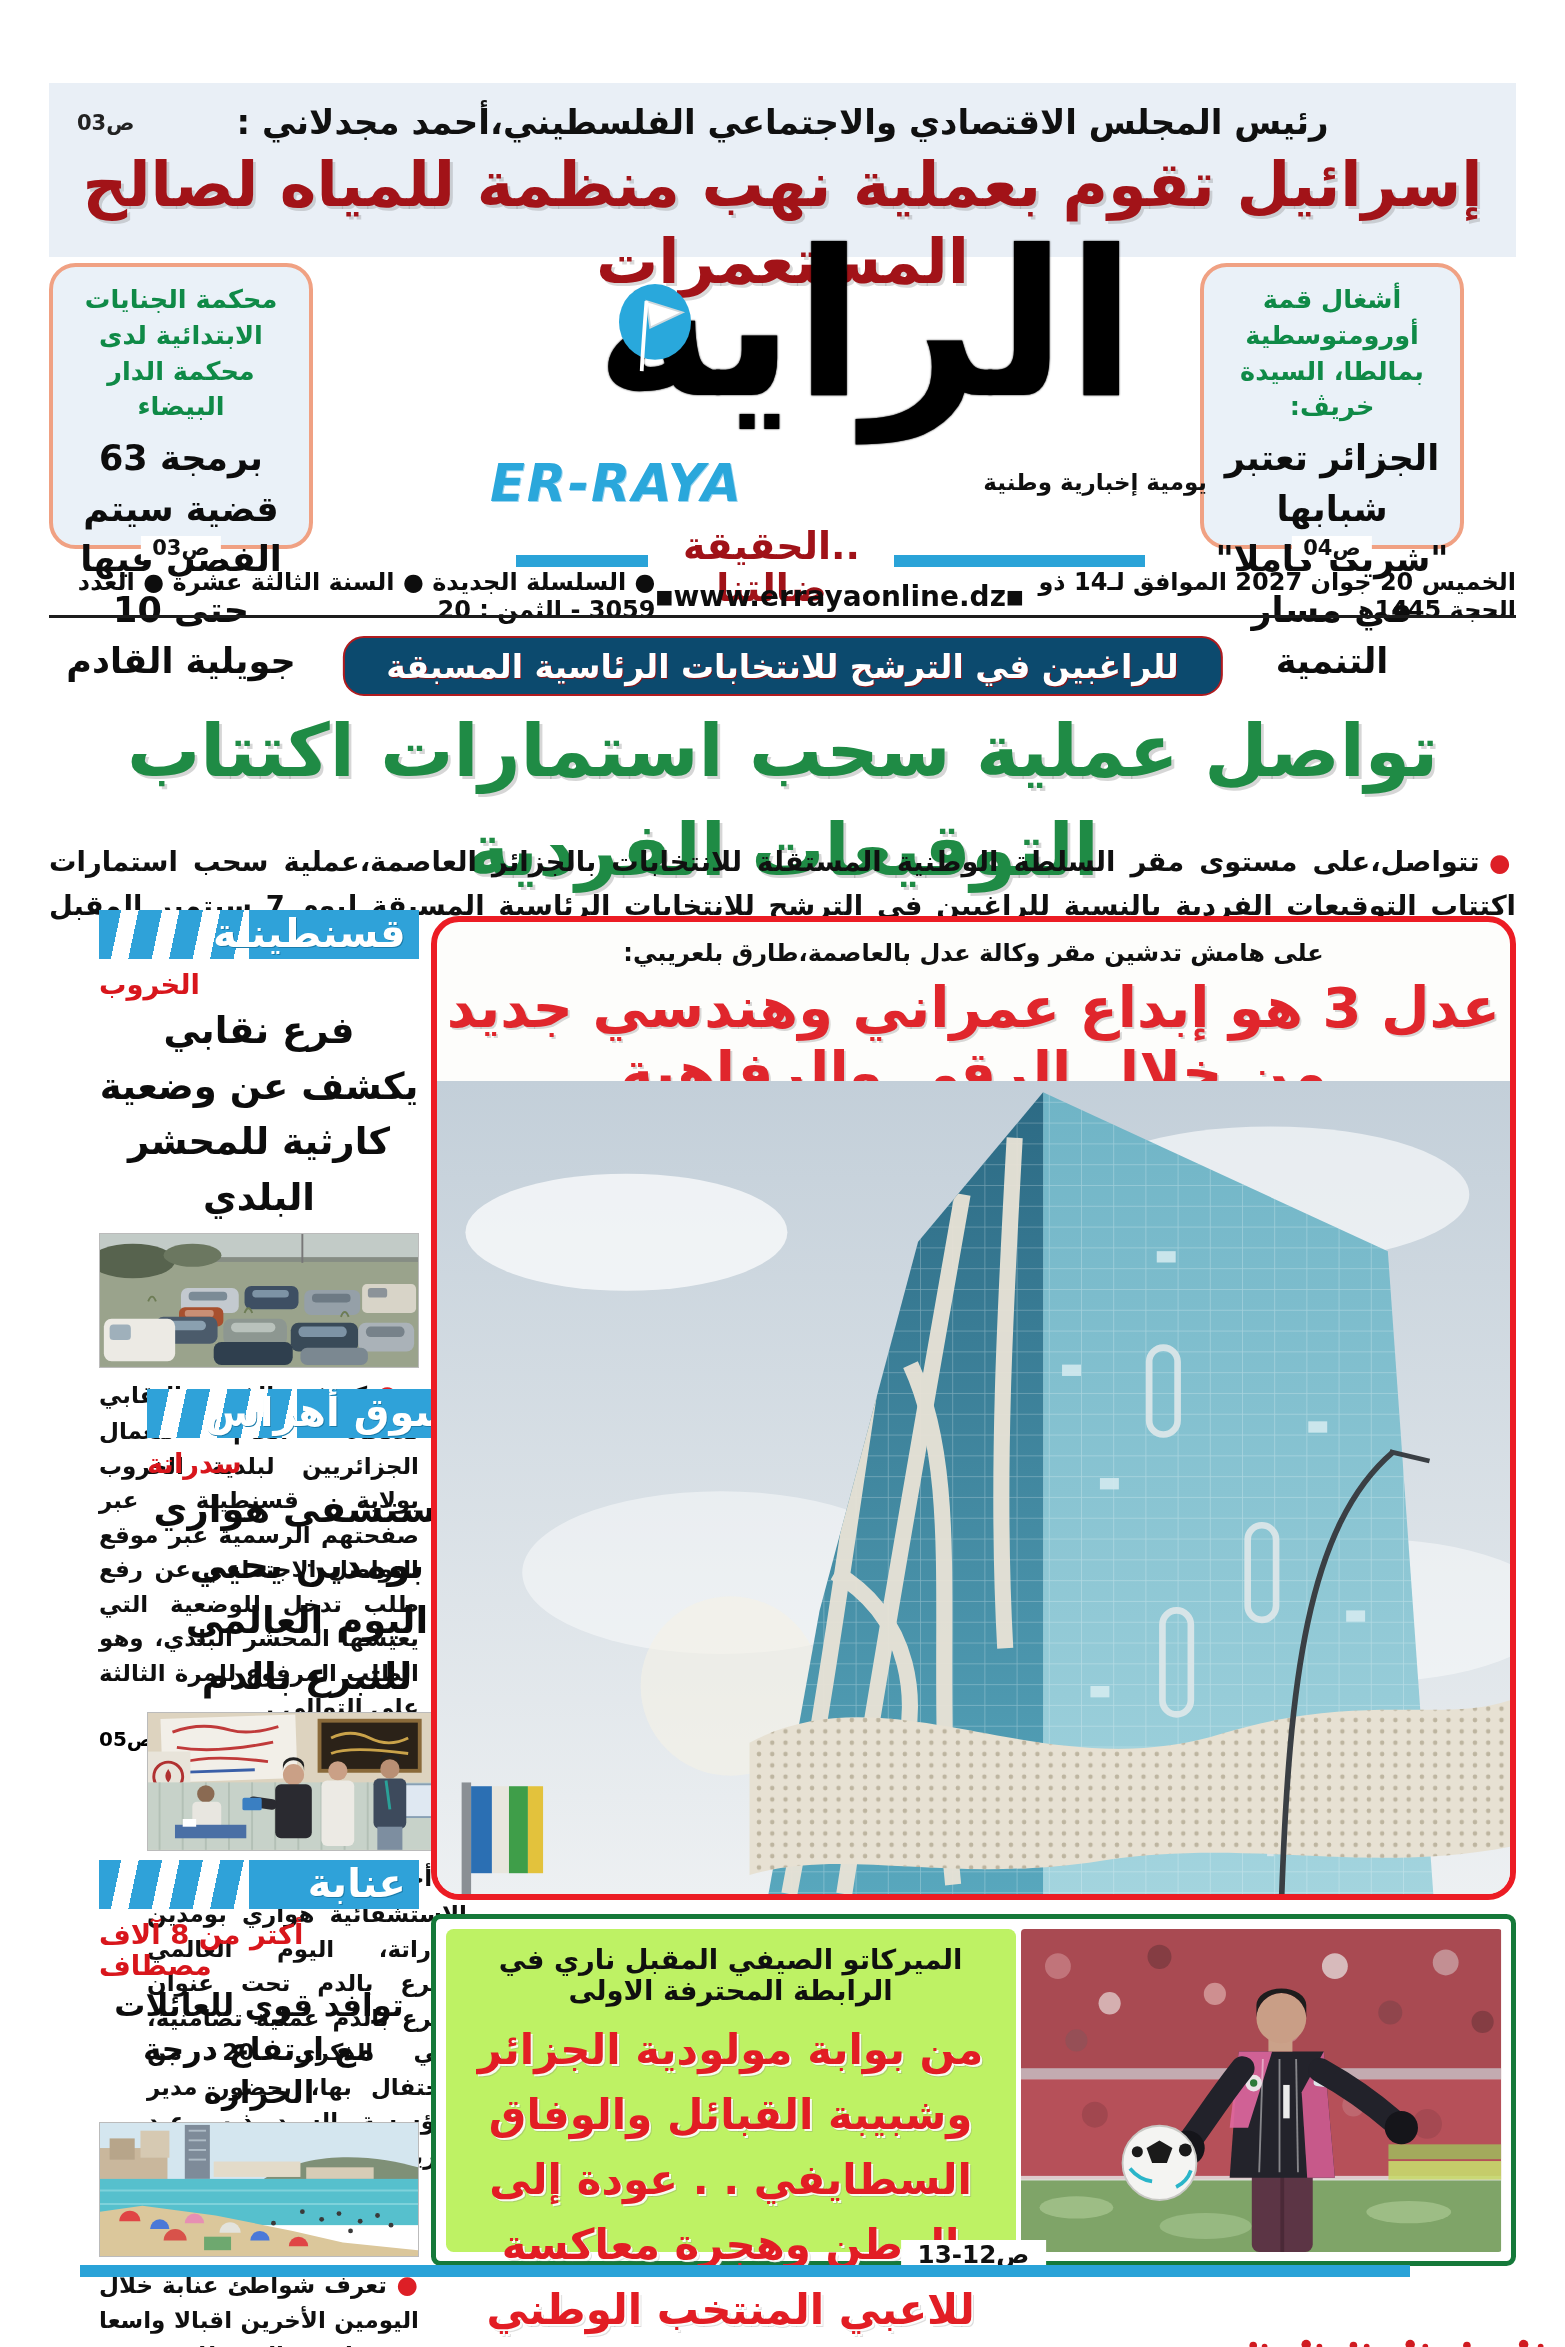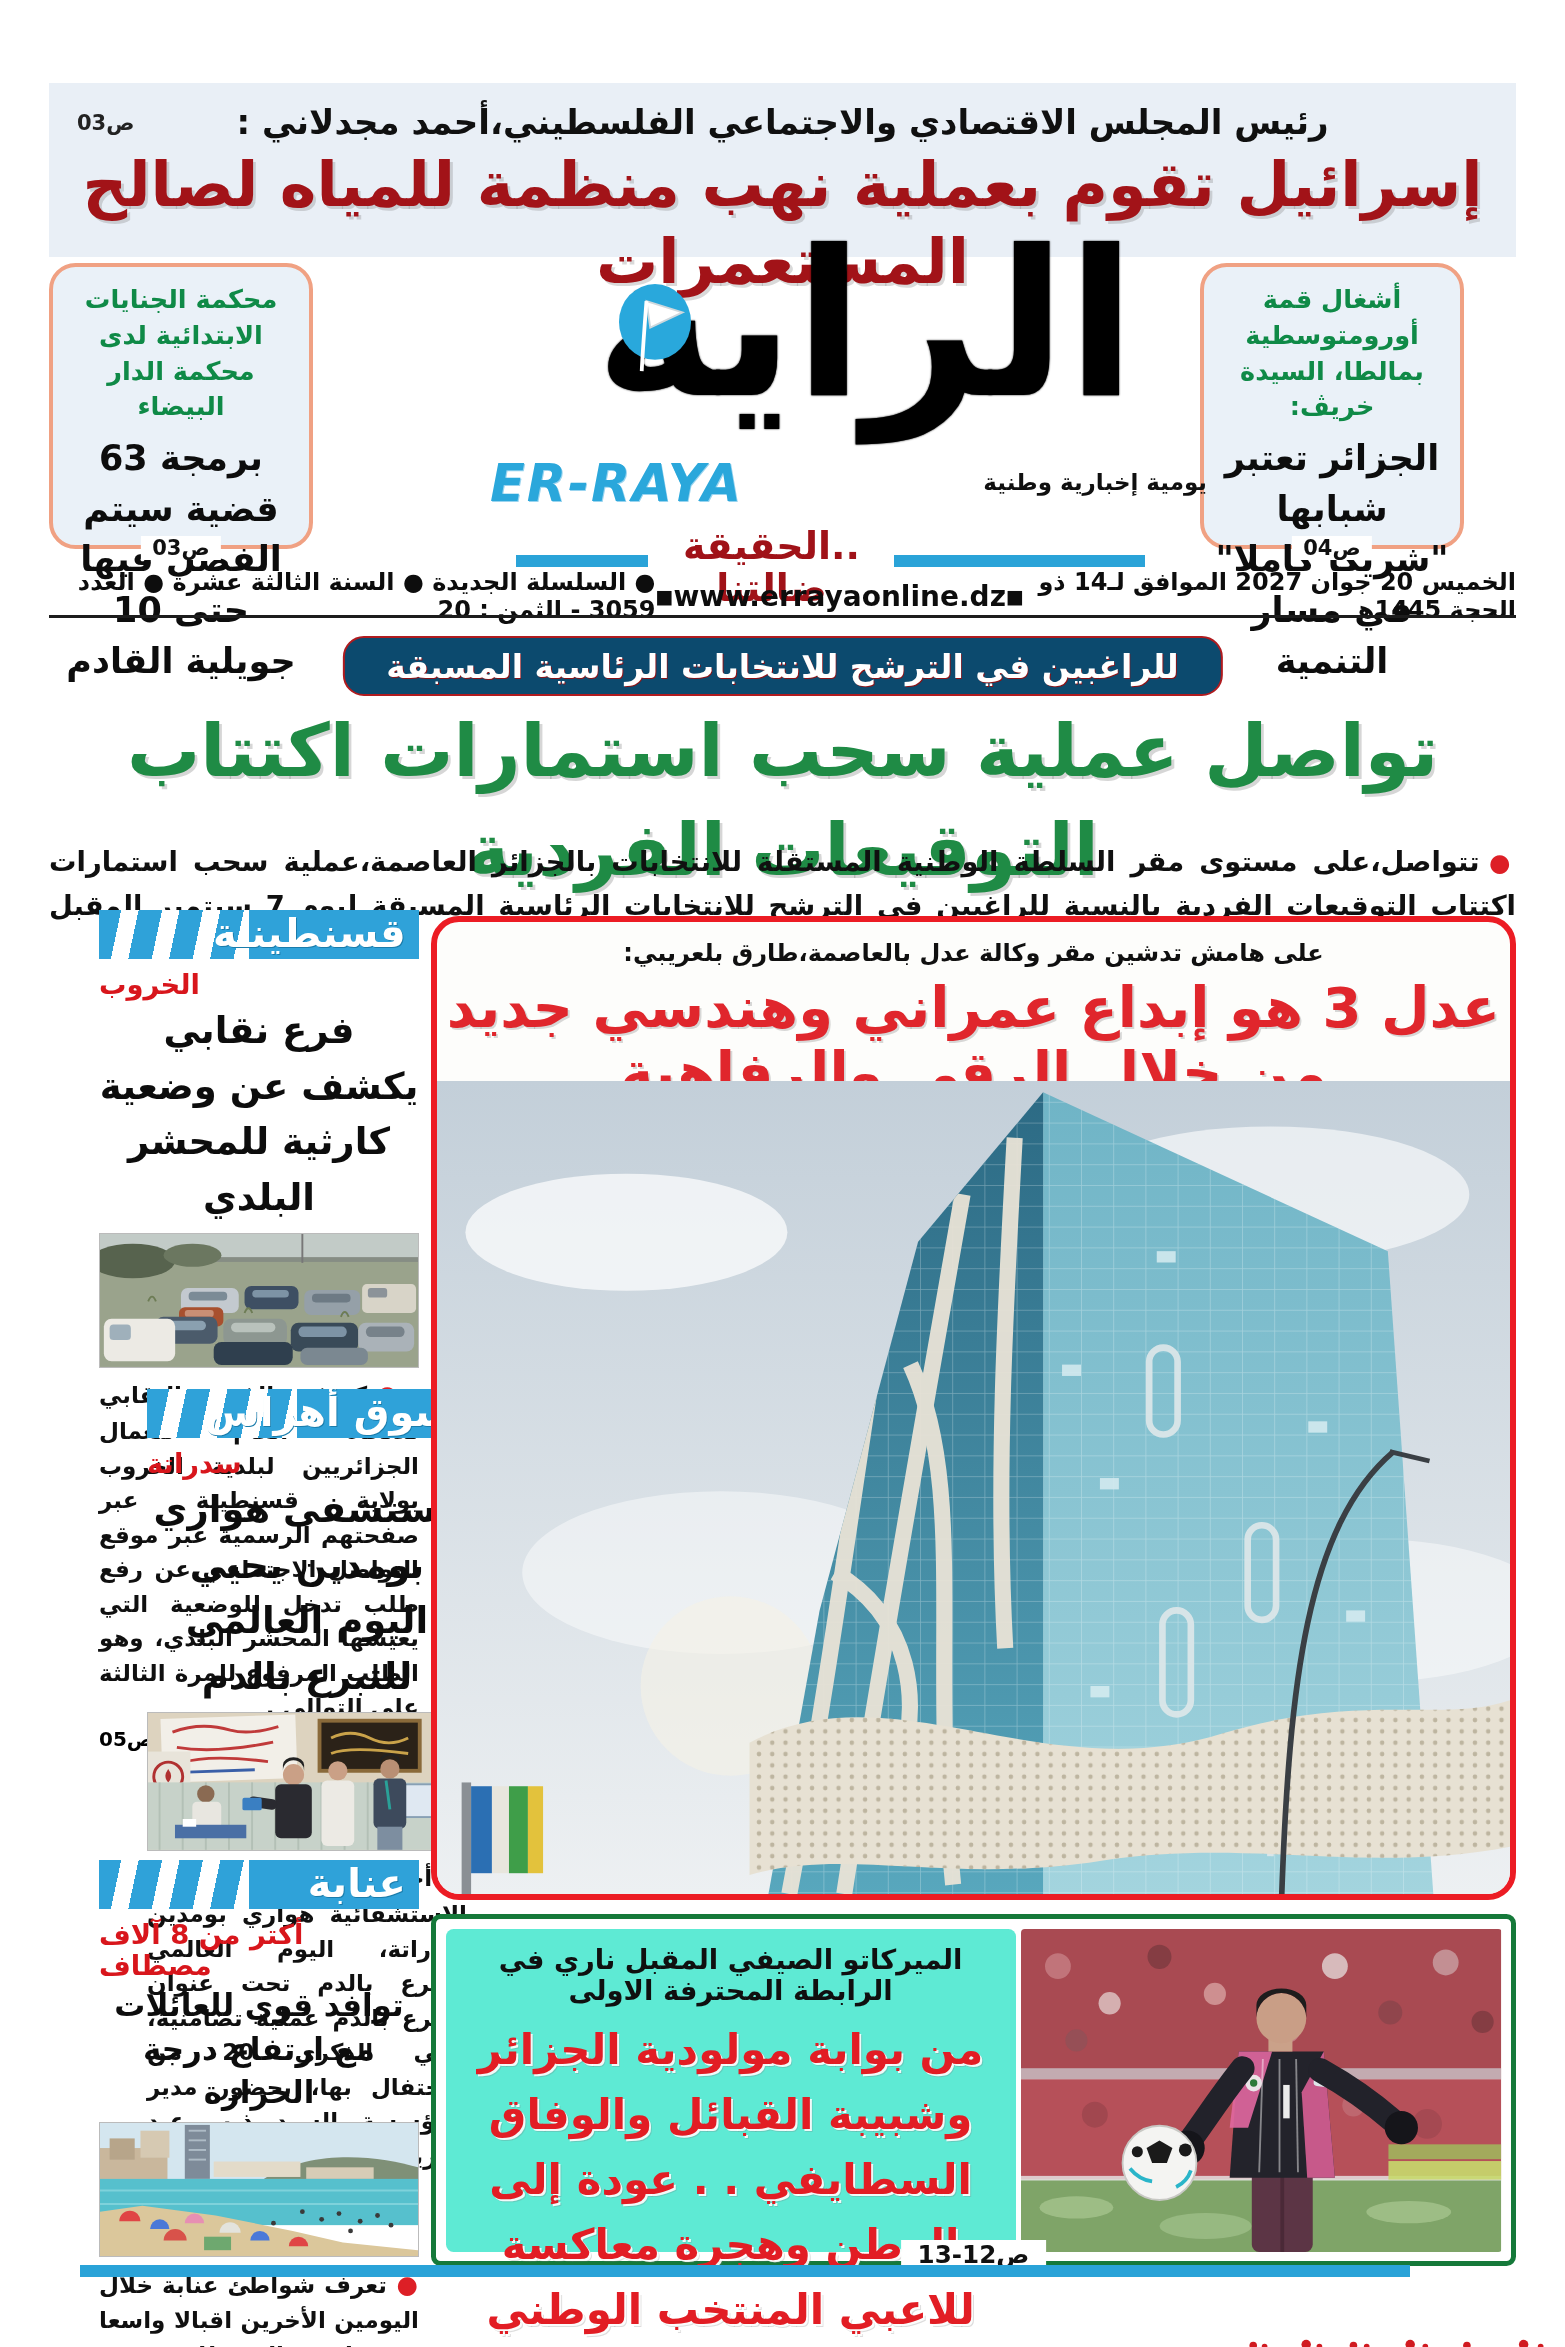--- a/index.html
+++ b/index.html
@@ -62,21 +62,21 @@
   
   .main-box{position:absolute;left:431px;top:916px;width:1085px;height:984px;border:6.6px solid #ec1c24;border-radius:28px;background:#fdfdfb;box-sizing:border-box;overflow:hidden;}
   .main-kicker{margin-top:17px;text-align:center;direction:rtl;font-size:24px;font-weight:bold;color:#101010;}
   .main-headline{margin-top:7.6px;text-align:center;direction:rtl;font-size:56px;font-weight:900;color:#e0262c;text-shadow:1.9px 1.9px 0 rgba(130,130,130,.3);letter-spacing:-0.9px;}
   .main-photo{position:absolute;left:0;right:0;top:159px;bottom:0;}
   .main-photo svg{width:100%;height:100%;display:block;}
 
   
   .sports-box{position:absolute;left:431px;top:1914px;width:1085px;height:352px;border:5.7px solid #15793a;border-radius:9.5px;background:#fff;box-sizing:border-box;padding:9.5px;}
   .sports-inner{display:flex;height:100%;direction:ltr;}
-  .sports-text{flex:0 0 54%;background:#5eead4;border-radius:7.6px;position:relative;padding:15px 17px;box-sizing:border-box;}
+  .sports-text{flex:0 0 54%;background:#bef264;border-radius:7.6px;position:relative;padding:15px 17px;box-sizing:border-box;}
   .sports-kicker{text-align:center;direction:rtl;font-size:27.4px;font-weight:bold;color:#101010;}
   .sports-headline{margin-top:11.4px;text-align:center;direction:rtl;font-size:42px;font-weight:900;color:#e21d24;line-height:1.55;text-shadow:1.9px 1.9px 0 rgba(255,255,255,.9),2.8px 2.8px 0 rgba(120,120,120,.25);}
   .sports-photo{flex:1;margin-left:5.7px;}
   .sports-photo svg{width:100%;height:100%;display:block;border-radius:3.8px;}
   .sports-ref{position:absolute;left:50%;bottom:-7.6px;transform:translateX(-50%);background:#fff;padding:0 17px;font-size:24.6px;font-weight:bold;color:#111;}
 
   
   .bottom-bar{position:absolute;left:80px;top:2265px;width:1330px;height:12.3px;background:#2aa3d8;}
   .cutoff-red{position:absolute;right:13.2px;bottom:0;width:312px;height:11.4px;}
 </style>

